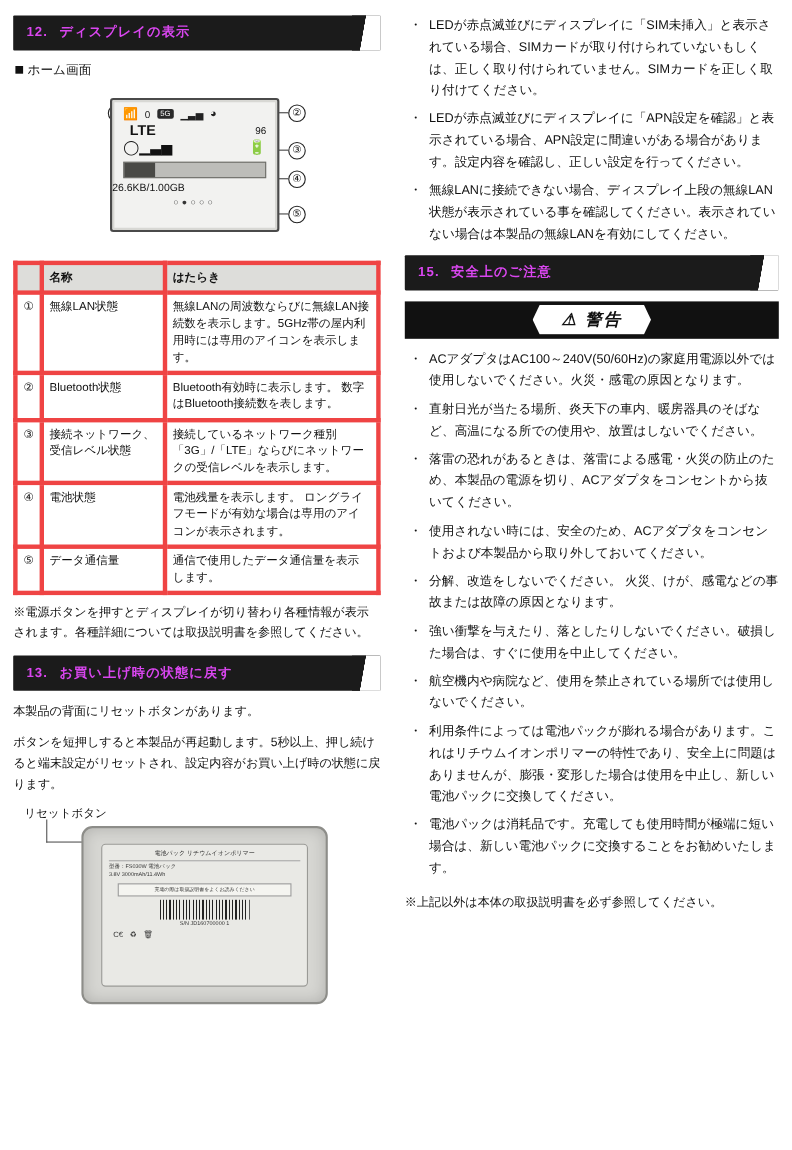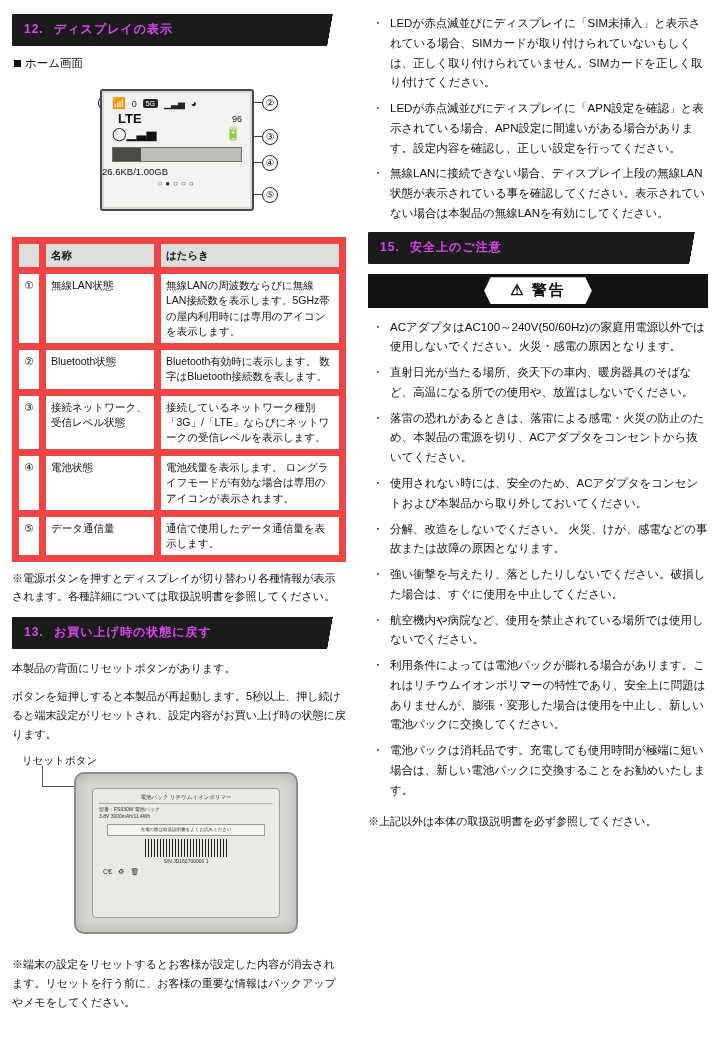--- a/index.html
+++ b/index.html
@@ -168,21 +168,21 @@
     height: 0;
   }
   
   table.spec {
     width: 100%;
     border-collapse: collapse;
     font-size: 10.5px;
     margin-bottom: 8px;
   }
   table.spec th, table.spec td {
-    border: 7px solid #ef4444;
+    border: 4px solid #ef4444;
     padding: 4px 5px;
     vertical-align: top;
     line-height: 1.45;
   }
   table.spec th {
     background: #ddddda;
     font-weight: bold;
     text-align: left;
     font-size: 10.5px;
   }
@@ -234,20 +234,21 @@
     justify-content: center;
   }
   .warn-inner {
     background: #fff;
     color: #111;
     font-size: 15px;
     font-weight: bold;
     padding: 4px 26px;
     clip-path: polygon(6% 0, 94% 0, 100% 50%, 94% 100%, 6% 100%, 0 50%);
     letter-spacing: 2px;
+    font-style: italic;
   }
   
   .photo-wrap {
     position: relative;
     margin: 10px 0 6px 0;
     height: 190px;
   }
   .device {
     position: absolute;
     left: 62px;
@@ -457,21 +458,20 @@
           <div class="sn">S/N JD160700000 1</div>
           <div class="marks">
             <span>C€</span>
             <span>♻</span>
             <span>🗑</span>
           </div>
         </div>
       </div>
     </div>
 
-    <p class="footnote">※端末の設定をリセットするとお客様が設定した内容が消去されます。リセットを行う前に、お客様の重要な情報はバックアップやメモをしてください。</p>
   </div>
 
   <div class="col col-right">
 
 
     <ul class="bullets">
       <li>LEDが赤点滅並びにディスプレイに「SIM未挿入」と表示されている場合、SIMカードが取り付けられていないもしくは、正しく取り付けられていません。SIMカードを正しく取り付けてください。</li>
       <li>LEDが赤点滅並びにディスプレイに「APN設定を確認」と表示されている場合、APN設定に間違いがある場合があります。設定内容を確認し、正しい設定を行ってください。</li>
       <li>無線LANに接続できない場合、ディスプレイ上段の無線LAN状態が表示されている事を確認してください。表示されていない場合は本製品の無線LANを有効にしてください。</li>
     </ul>

